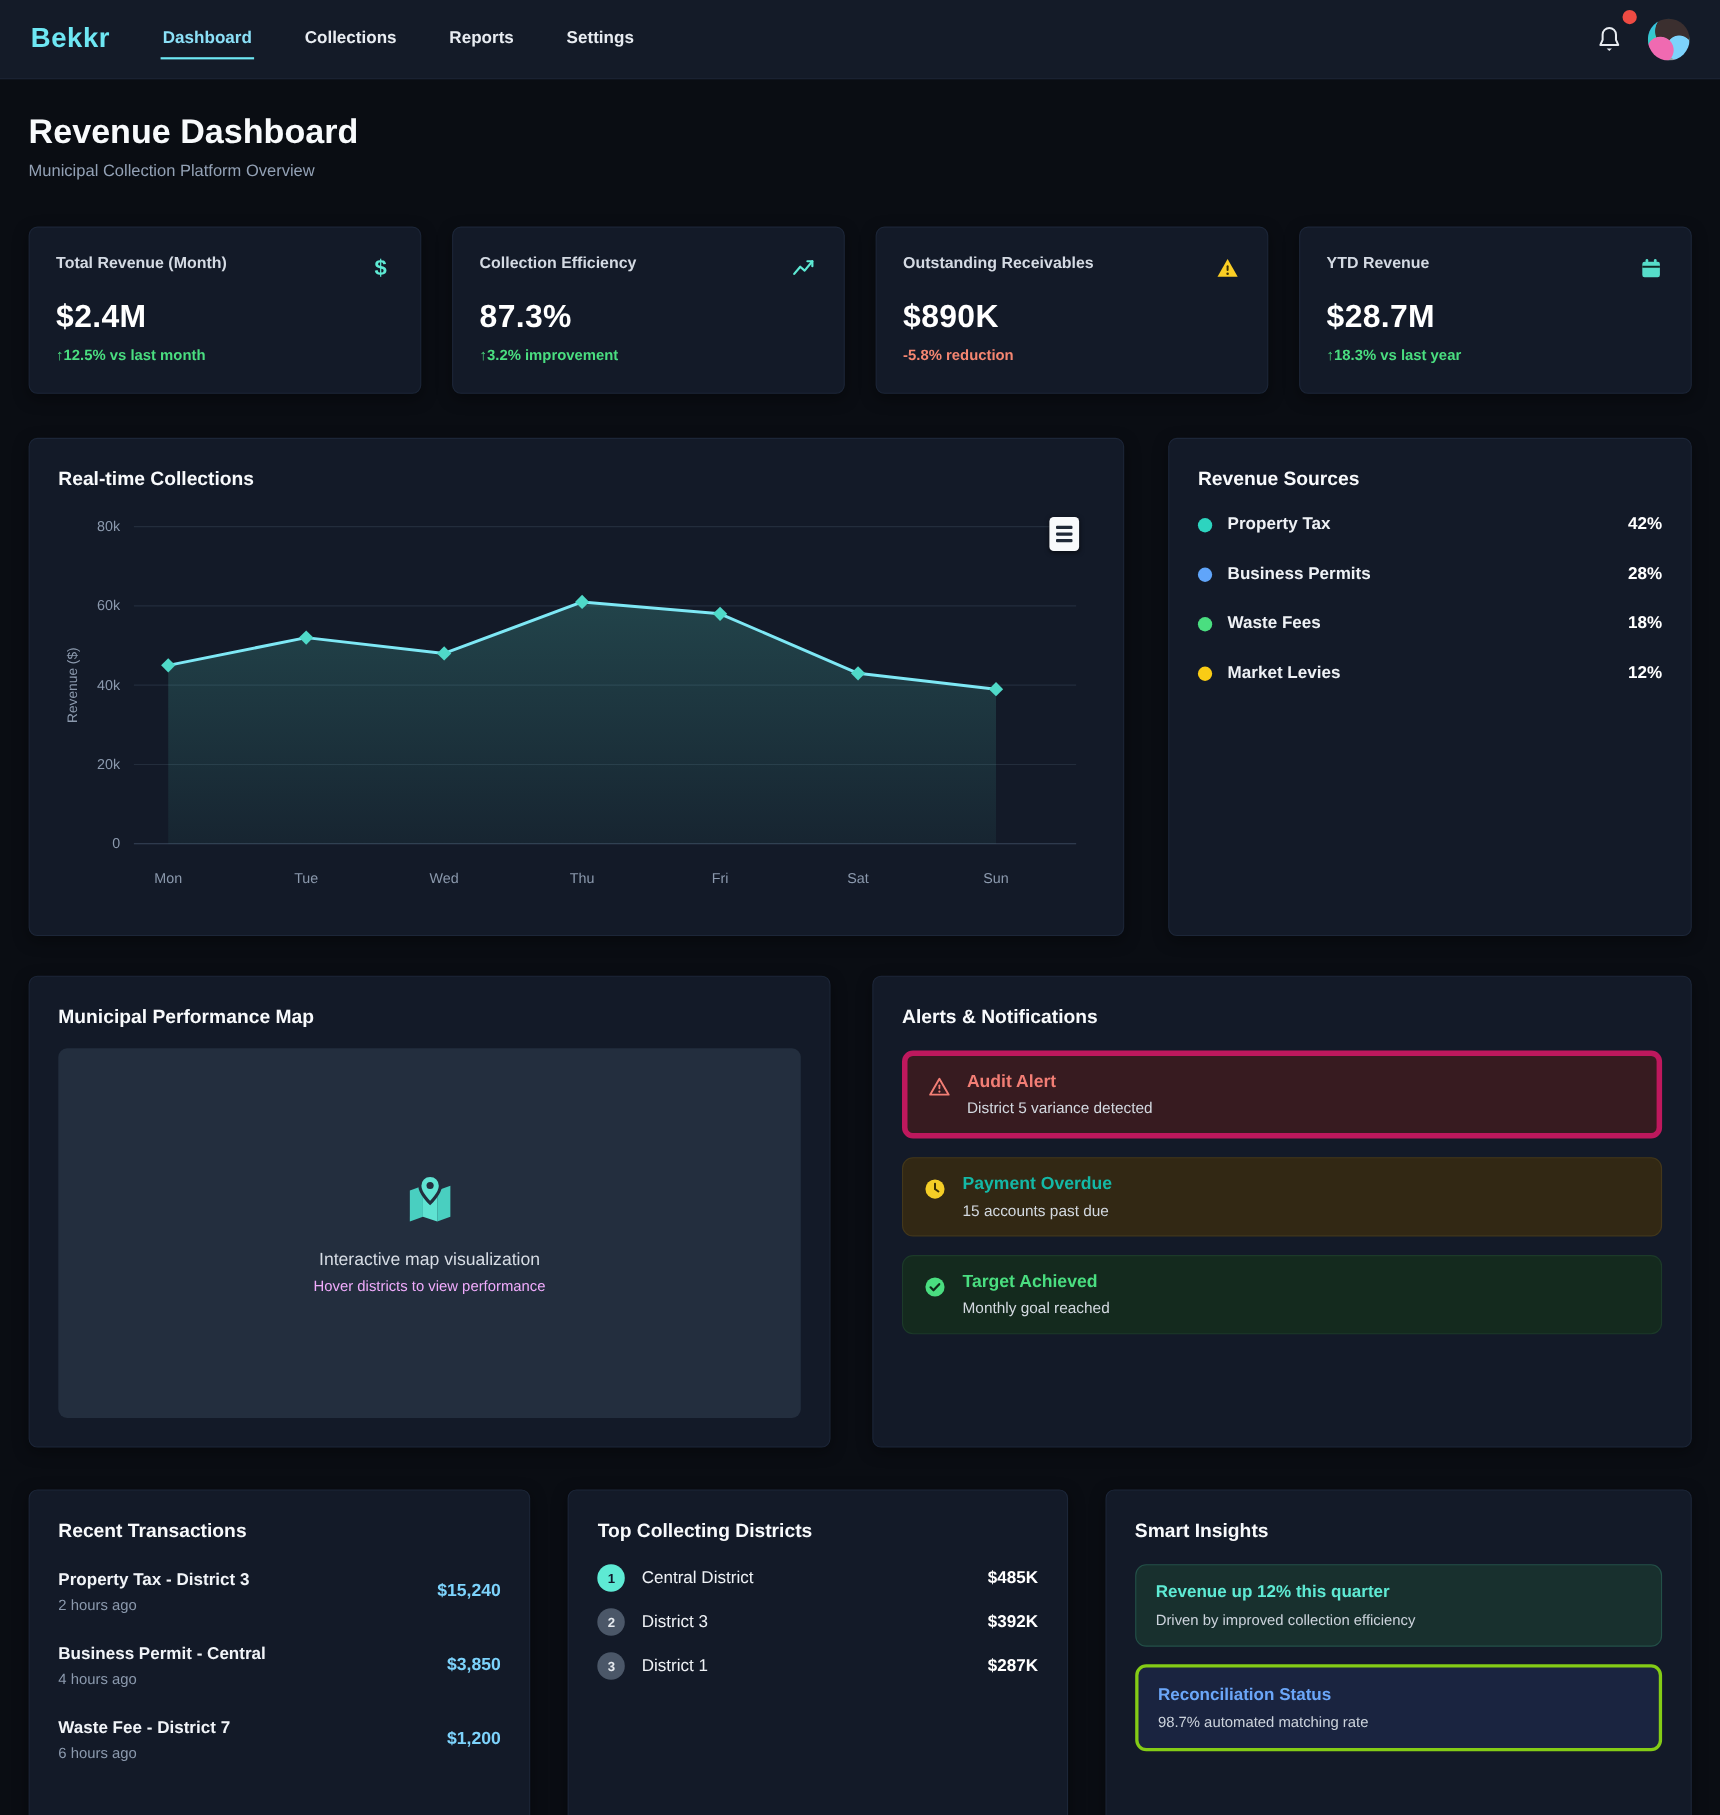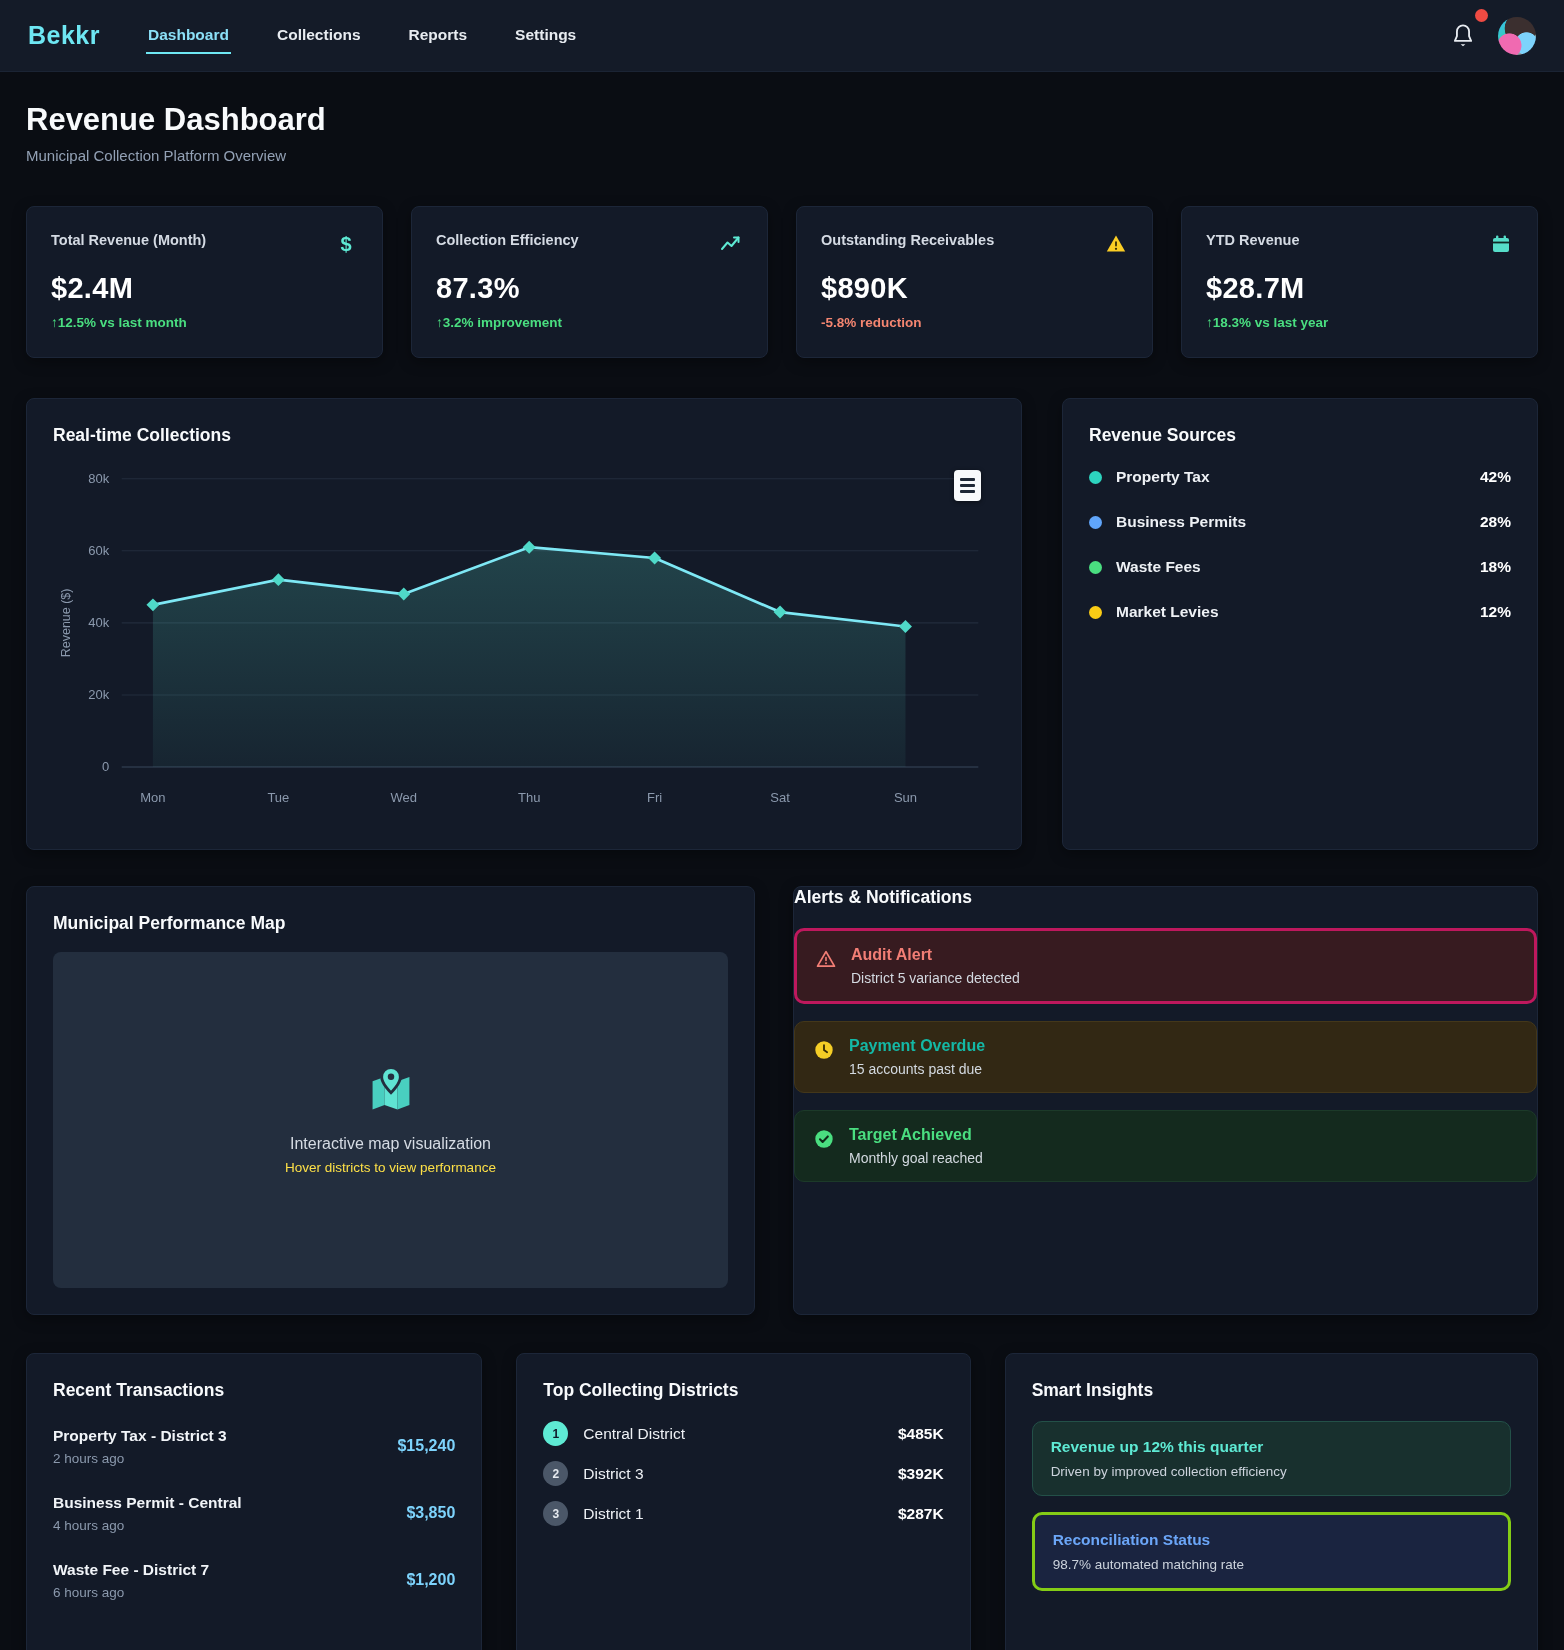--- a/index.html
+++ b/index.html
@@ -66,28 +66,28 @@
   .source-label { font-size:15.5px; font-weight:bold; color:#eef1f5; flex:1; }
   .source-pct { font-size:15.5px; font-weight:bold; color:#ffffff; }
   
   .map-row { display:grid; grid-template-columns:729fr 745fr; gap:38px; margin-bottom:38px; }
   .map-panel { padding:26px; }
   .map-placeholder {
     margin-top:18px; height:336px; background:#232e3e; border-radius:8px;
     display:flex; flex-direction:column; align-items:center; justify-content:center; cursor:pointer;
   }
   .map-ph-title { font-size:16px; color:#d6dce4; margin-top:14px; }
-  .map-ph-sub { font-size:13.5px; color:#fde047; margin-top:7px; }
-  .alerts-panel { }
+  .map-ph-sub { font-size:13.5px; color:#f0abfc; margin-top:7px; }
+  .alerts-panel { padding:26px; }
   .alert-list { margin-top:20px; display:flex; flex-direction:column; gap:17px; }
   .alert-card { border-radius:10px; padding:15px 18px; display:flex; gap:14px; cursor:pointer; }
   .alert-card .aicon { flex:0 0 auto; margin-top:2px; }
   .alert-title { font-size:16px; font-weight:bold; }
   .alert-desc { font-size:14px; color:#d3d9e0; margin-top:6px; }
-  .alert-danger  { background:#371b20; border:3px solid #be185d; }
+  .alert-danger  { background:#371b20; border:5px solid #be185d; }
   .alert-danger .alert-title { color:#f27e75; }
   .alert-warning { background:#322814; border:1px solid #43371a; }
   .alert-warning .alert-title { color:#14b8a6; }
   .alert-success { background:#142a1e; border:1px solid #1c3a29; }
   .alert-success .alert-title { color:#4ade80; }
   
   .bottom-row { display:grid; grid-template-columns:456fr 454fr 533fr; gap:34px; }
   .bottom-row .panel { min-height:352px; }
   .tx-panel { padding:26px; }
   .tx-list { margin-top:26px; display:flex; flex-direction:column; gap:28px; }

